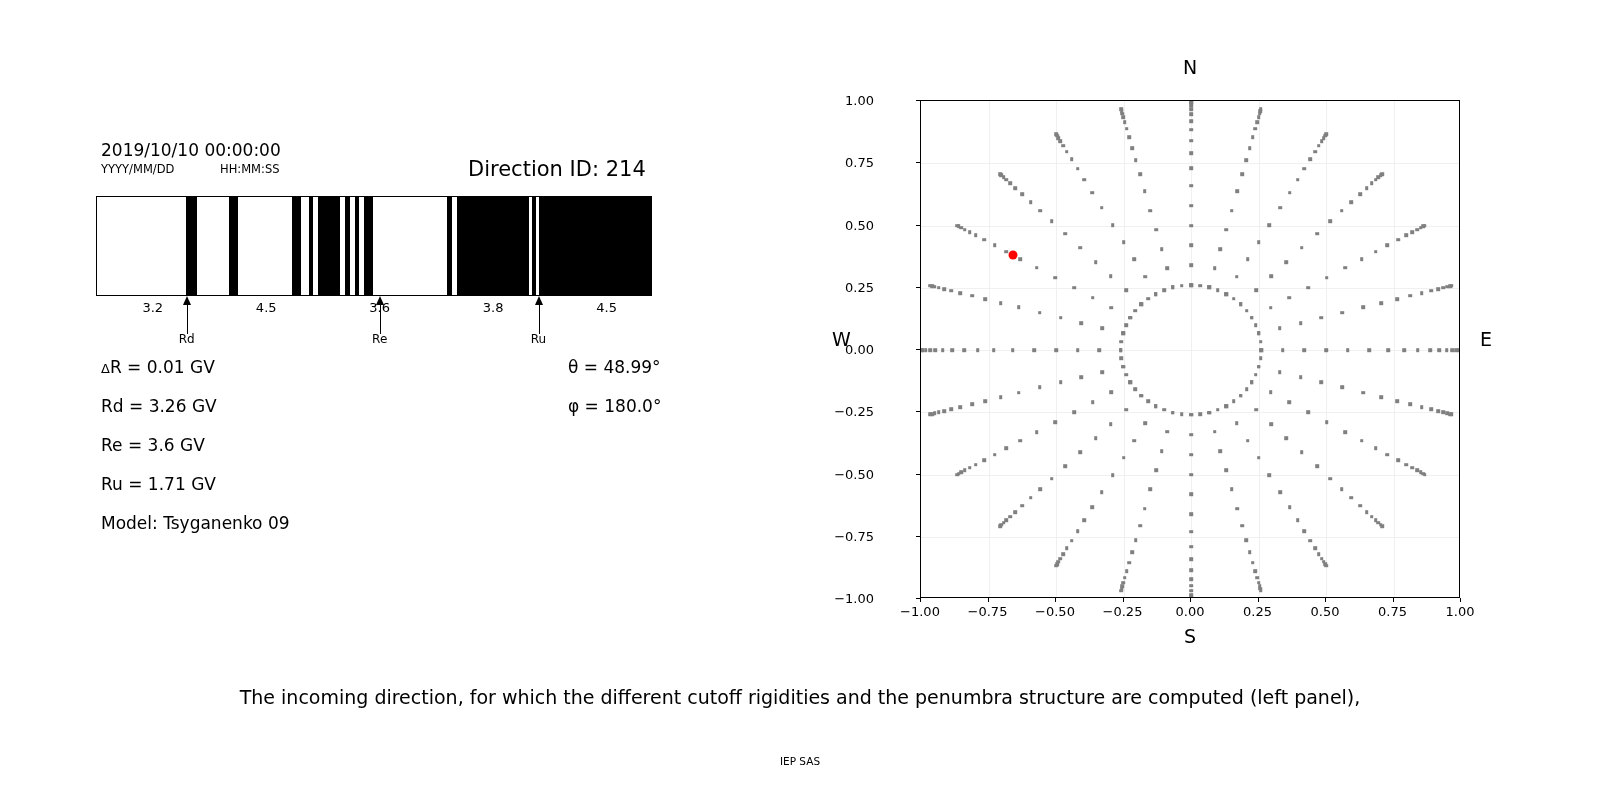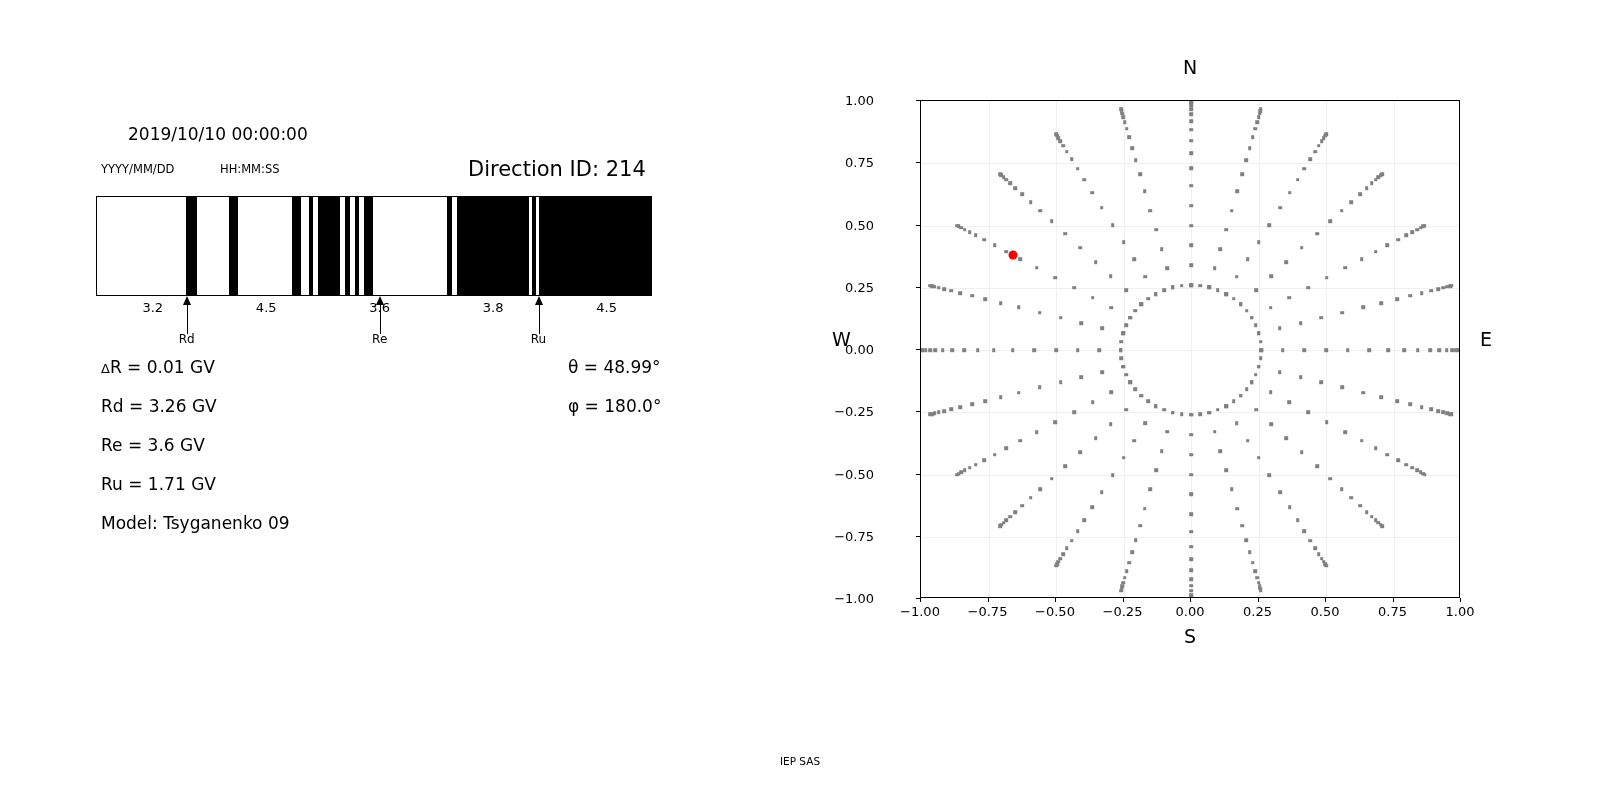--- a/index.html
+++ b/index.html
@@ -22,21 +22,21 @@
     left: 0; top: 0;
     width: 760px; height: 660px;
   }
   .info-line {
     position: absolute;
     font-size: 17px;
     color: #000;
     white-space: nowrap;
   }
   #geo-position { left: 101px; top: 85px; }
-  #datetime     { left: 101px; top: 124px; margin-left: 27px; }
+  #datetime     { left: 101px; top: 140px; }
   #fmt-date     { left: 101px; top: 162px; font-size: 11.5px; }
   #fmt-time     { left: 220px; top: 162px; font-size: 11.5px; }
   #direction-id { left: 468px; top: 157px; font-size: 21px; }
 
   
   #penumbra-wrap {
     position: absolute;
     left: 96px; top: 196px;
     width: 556px; height: 100px;
   }
@@ -751,15 +751,16 @@
     <div class="xtick-mark" style="left: 467.5px;"></div>
     <div class="xtick" style="left: 535px;">0.50</div>
     <div class="xtick-mark" style="left: 535px;"></div>
     <div class="xtick" style="left: 602.5px;">0.75</div>
     <div class="xtick-mark" style="left: 602.5px;"></div>
     <div class="xtick" style="left: 670px;">1.00</div>
     <div class="xtick-mark" style="left: 670px;"></div>
   </div>
 
 <div id="caption">
+  <div>The incoming direction, for which the different cutoff rigidities and the penumbra structure are computed (left panel),</div>
 </div>
 
 <div id="footer-note">IEP SAS</div>
 
 </body></html>

